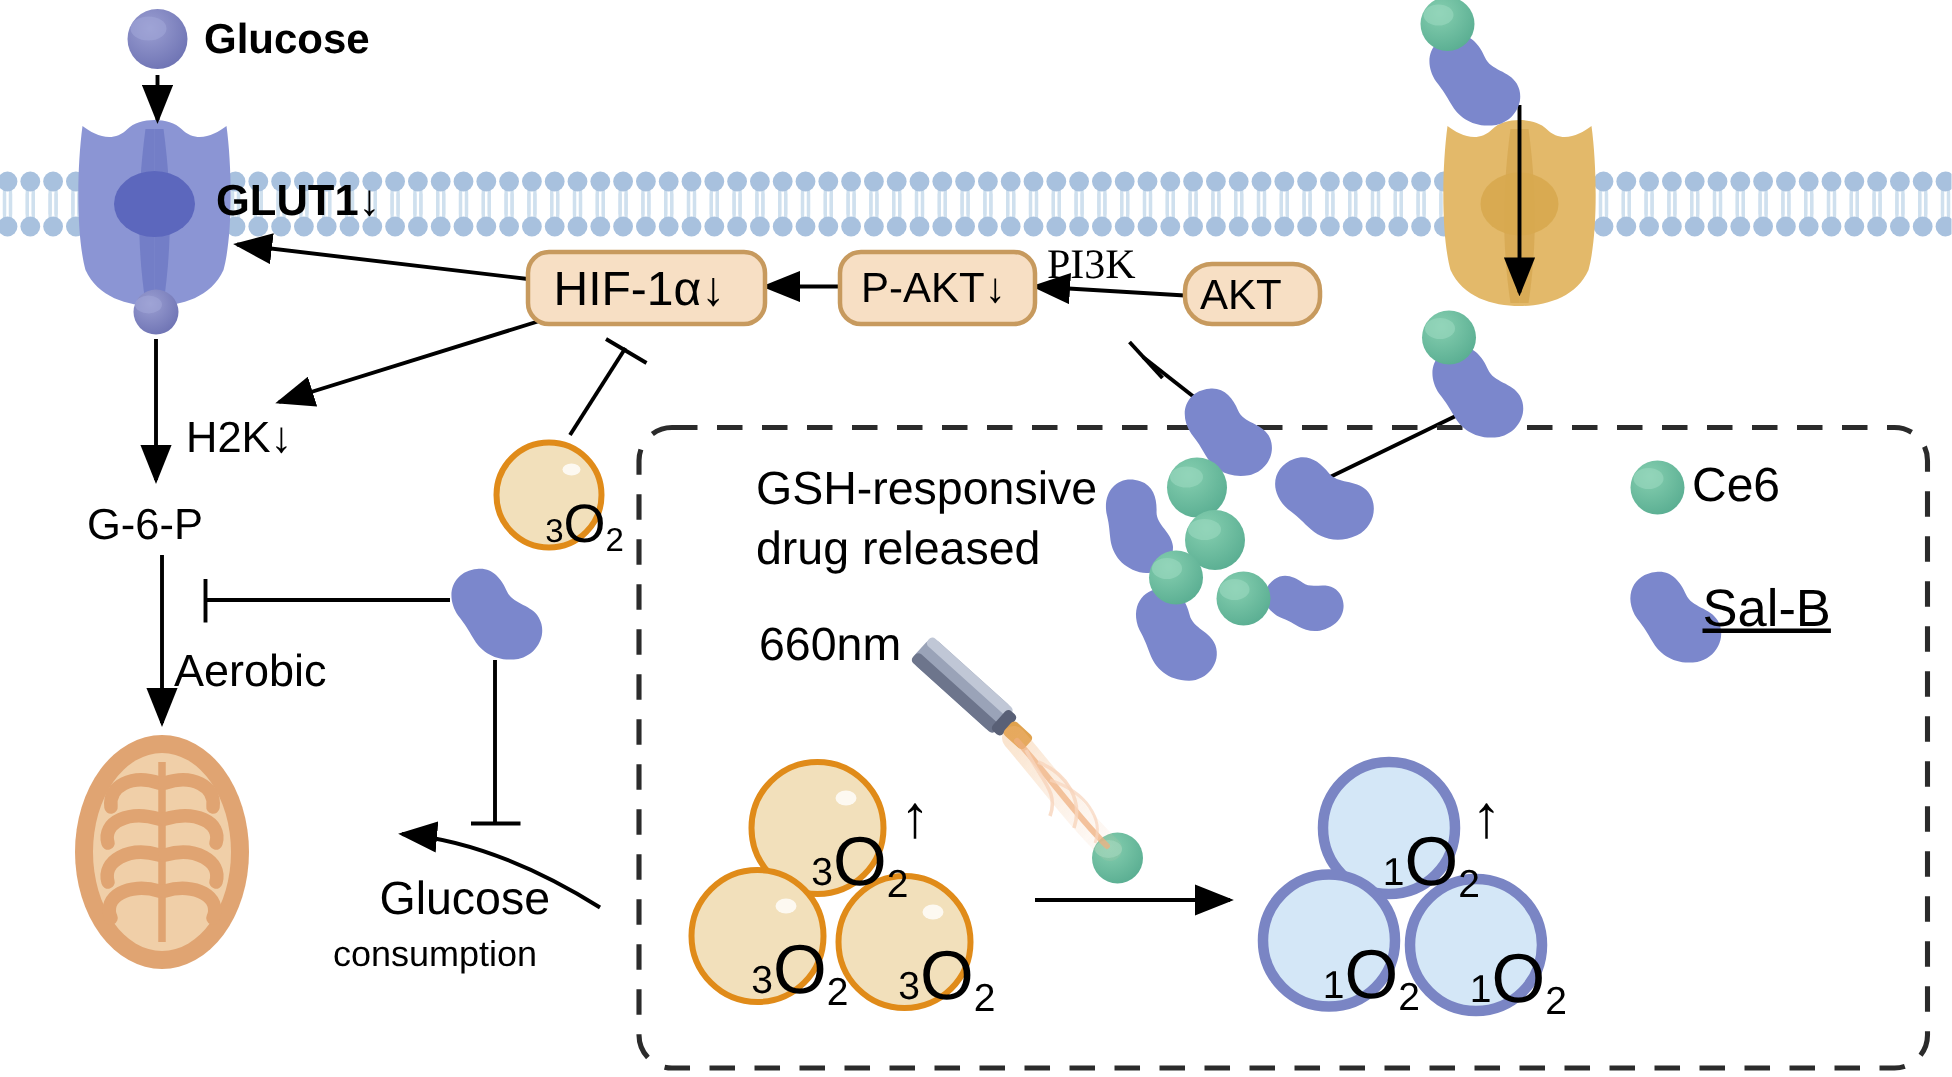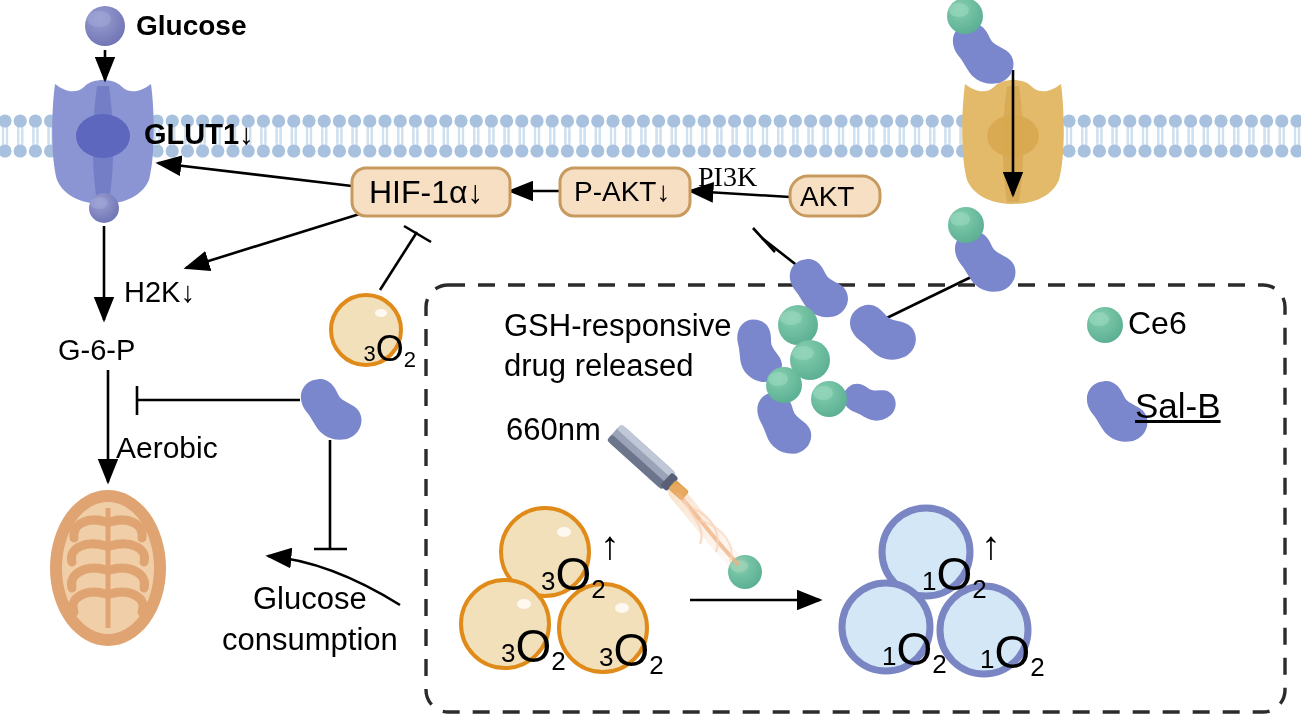--- a/index.html
+++ b/index.html
@@ -804,21 +804,21 @@
 
   <div class="lbl" style="left:800px;top:182px;font-size:28px;">AKT</div>
 
   <div class="lbl" style="left:124px;top:277px;font-size:29px;">H2K↓</div>
 
   <div class="lbl" style="left:58px;top:335px;font-size:29px;">G-6-P</div>
 
   <div class="lbl" style="left:116px;top:432px;font-size:30px;">Aerobic</div>
 
   <div class="lbl" style="left:253px;top:583px;font-size:31px;">Glucose</div>
-  <div class="lbl" style="left:222px;top:624px;font-size:31px;">consumption</div>
+  <div class="lbl" style="left:222px;top:624px;font-size:24px;">consumption</div>
 
   <div class="lbl" style="left:504px;top:350px;font-size:31px;">drug released</div>
   <div class="lbl" style="left:504px;top:310px;font-size:31px;">GSH-responsive</div>
 
   <div class="lbl" style="left:506px;top:414px;font-size:31px;">660nm</div>
 
   <div class="lbl" style="left:1128px;top:307px;font-size:32px;text-align:right;">Ce6</div>
   <div class="lbl" style="left:1135px;top:388px;font-size:35px;text-decoration:underline;">Sal-B</div>
 
   <div class="lbl" style="left:339px;top:307px;font-size:22px;">

